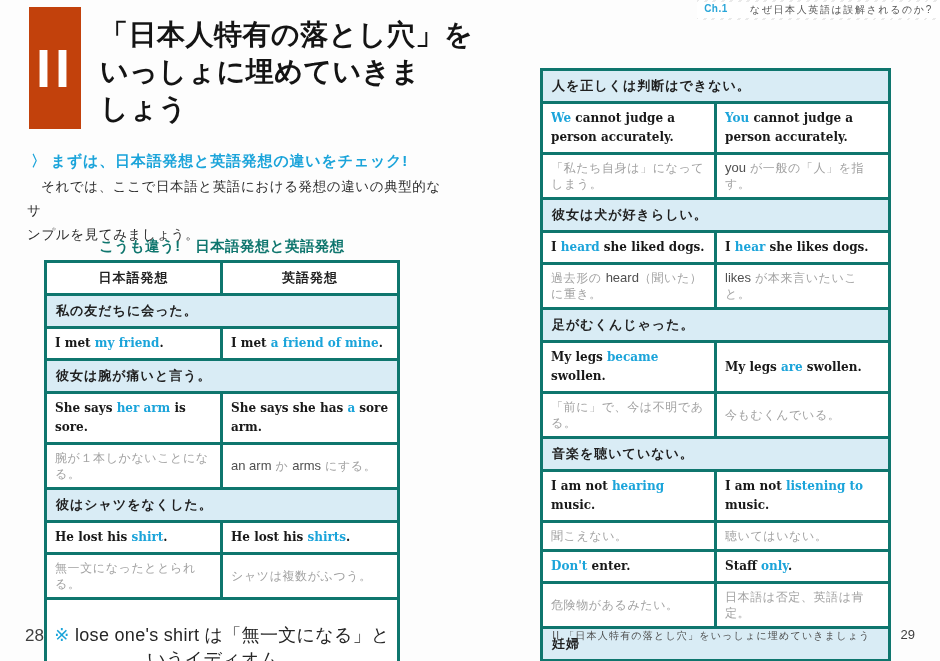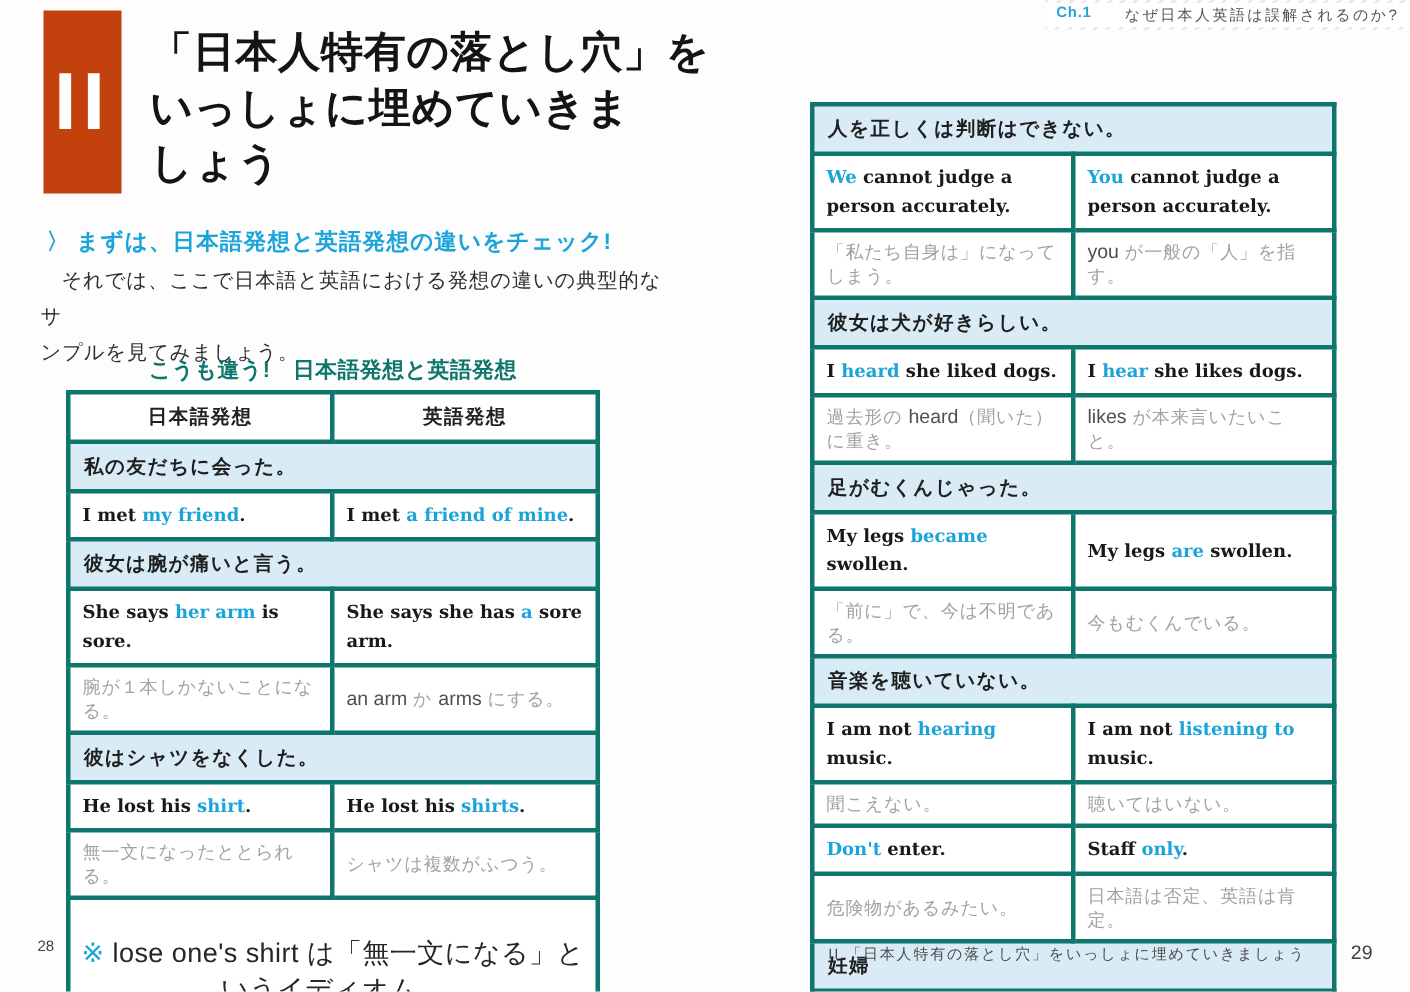--- a/index.html
+++ b/index.html
@@ -53,21 +53,21 @@
   
   .band {
     position:absolute; top:0; right:0; width:243px; height:20px;
     background:repeating-linear-gradient(135deg,#eaeaea 0 2px,#ffffff 2px 6px);
     display:flex; align-items:center; justify-content:center;
   }
   .band-inner { background:#fff; padding:1px 7px; display:flex; align-items:flex-start; gap:22px; }
   .band .ch { color:#2aa6d8; font-size:10px; font-weight:700; letter-spacing:.5px; }
   .band .ct { color:#555; font-size:10px; letter-spacing:1.6px; }
   
-  .pageno-left { position:absolute; left:25px; top:626px; font-size:10px; color:#3f3f3f; }
+  .pageno-left { position:absolute; left:25px; top:626px; font-size:17px; color:#3f3f3f; }
   .footer-right { position:absolute; right:25px; top:627px; display:flex; align-items:baseline; gap:30px; }
   .footer-right .ft { font-size:10px; color:#4c4c4c; letter-spacing:1.2px; }
   .footer-right .pn { font-size:13px; color:#3f3f3f; }
 </style>
 </head>
 <body>
 
 <div class="marker">II</div>
 
 <div class="title">

